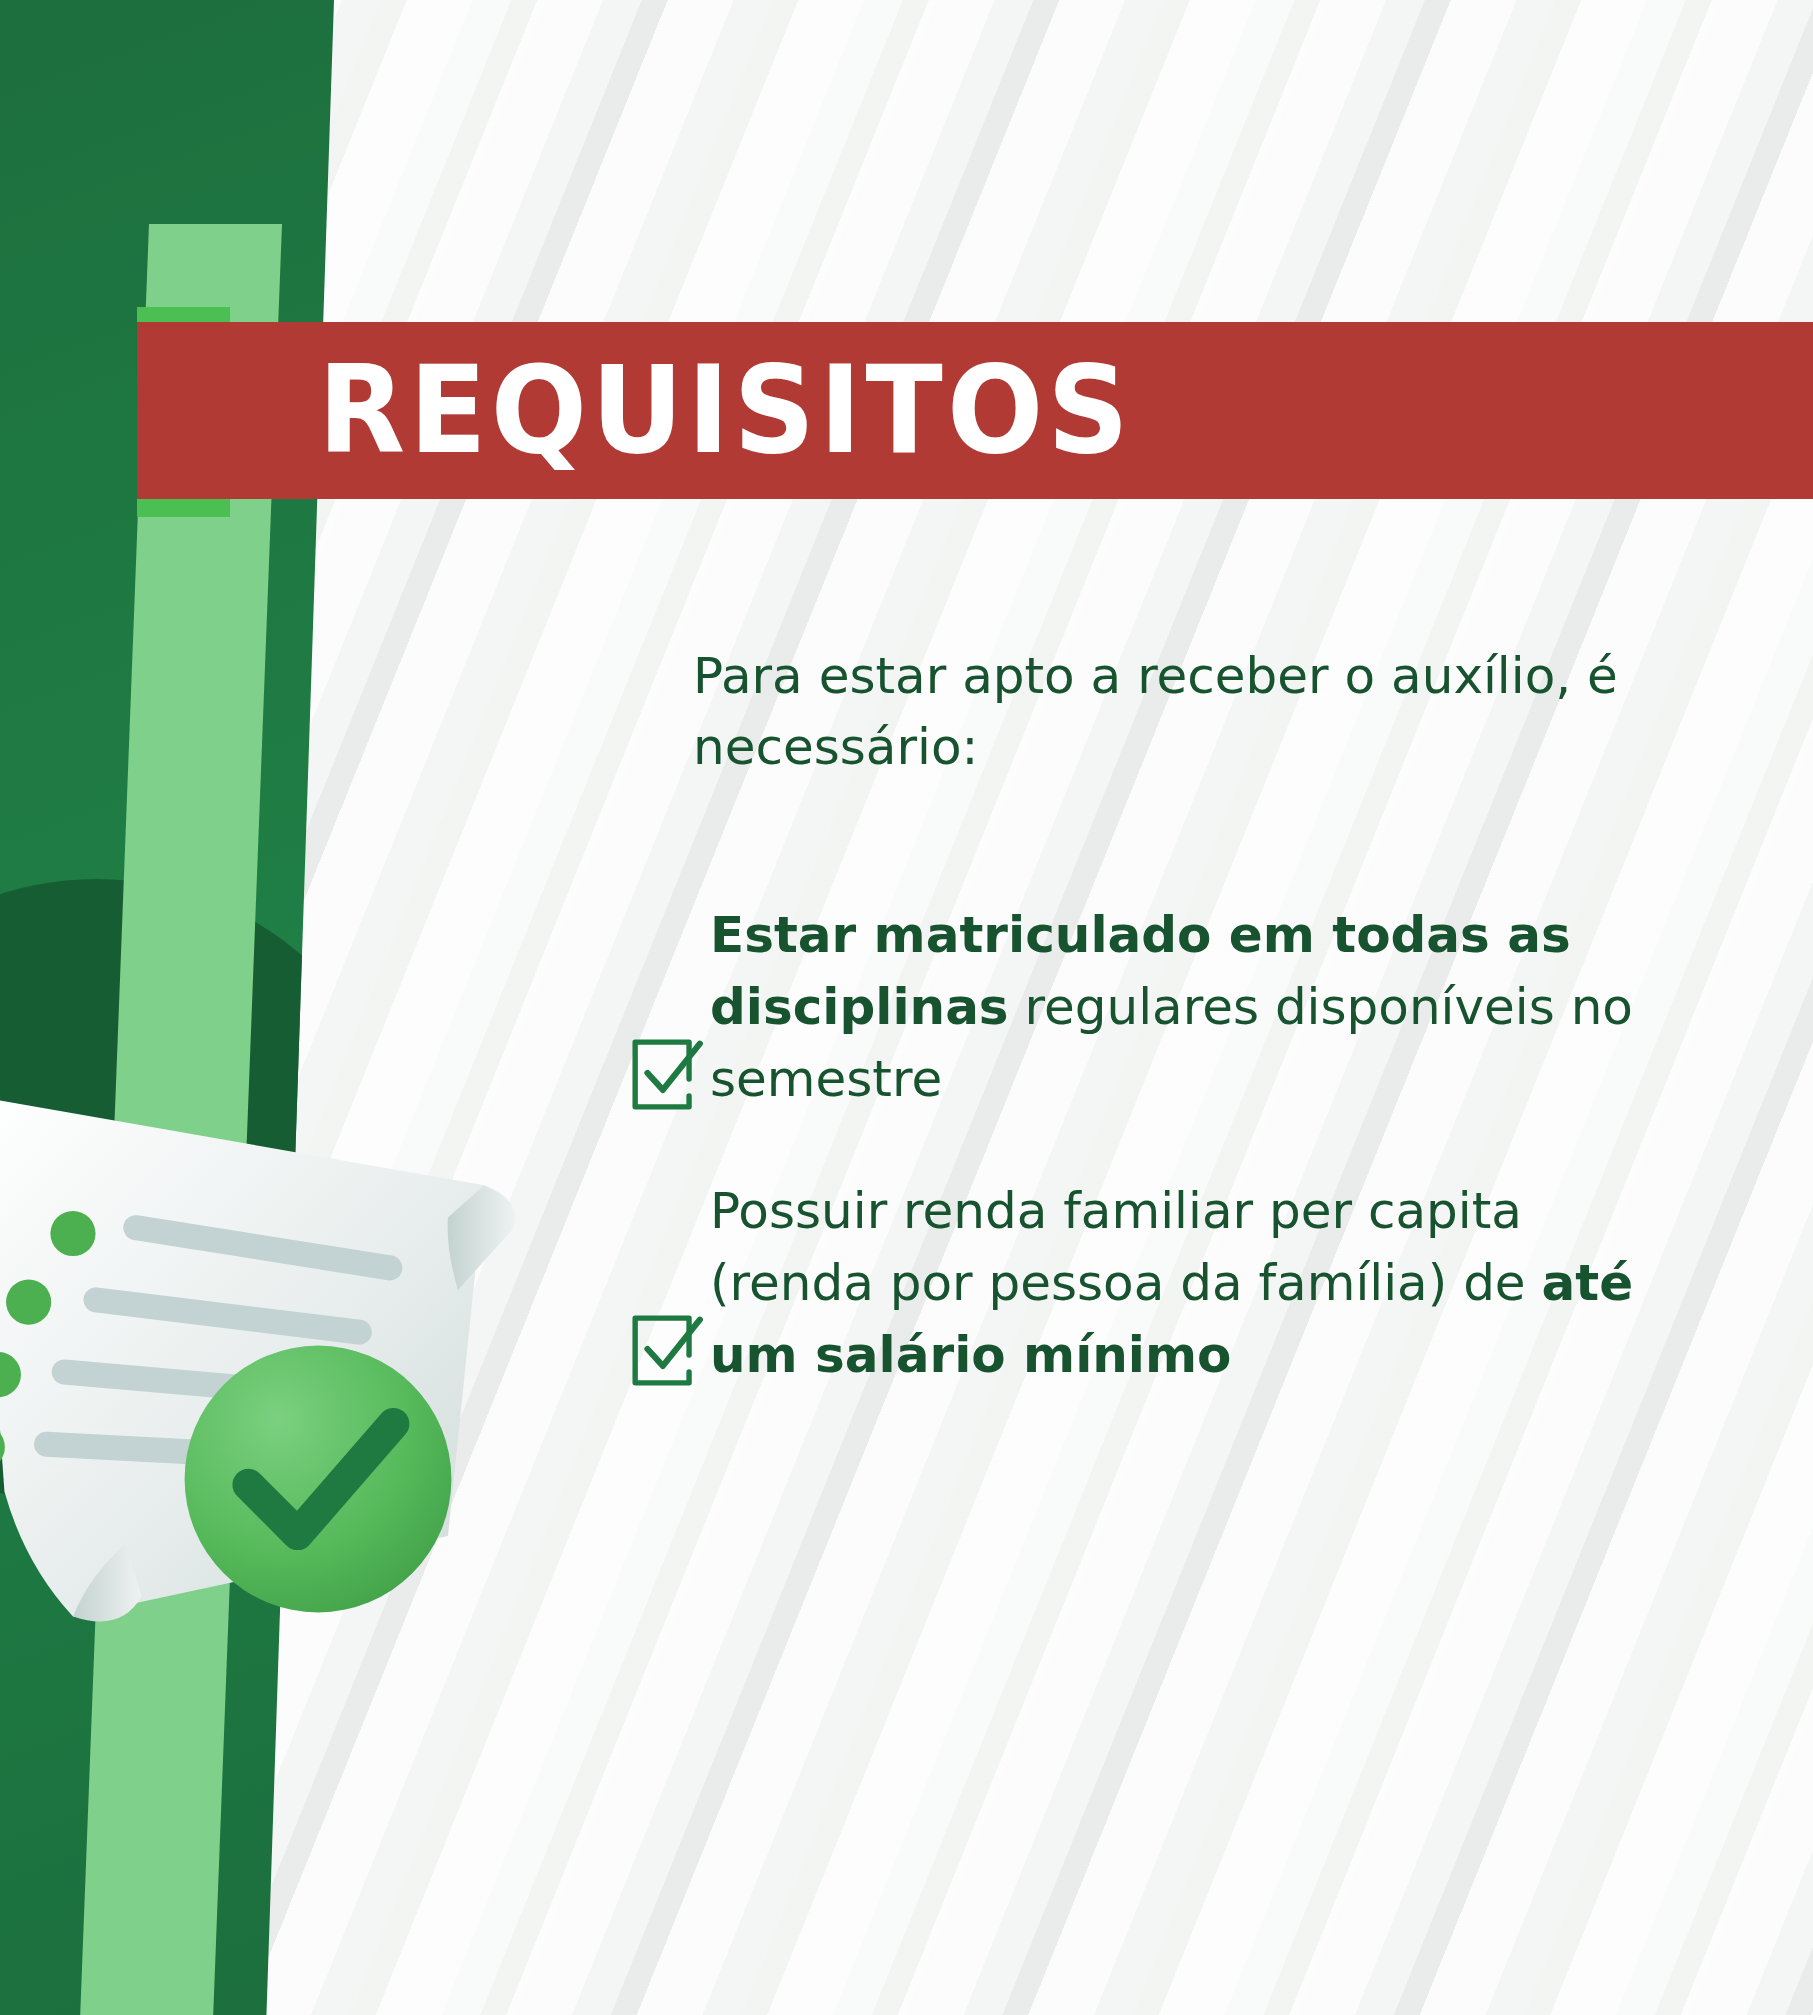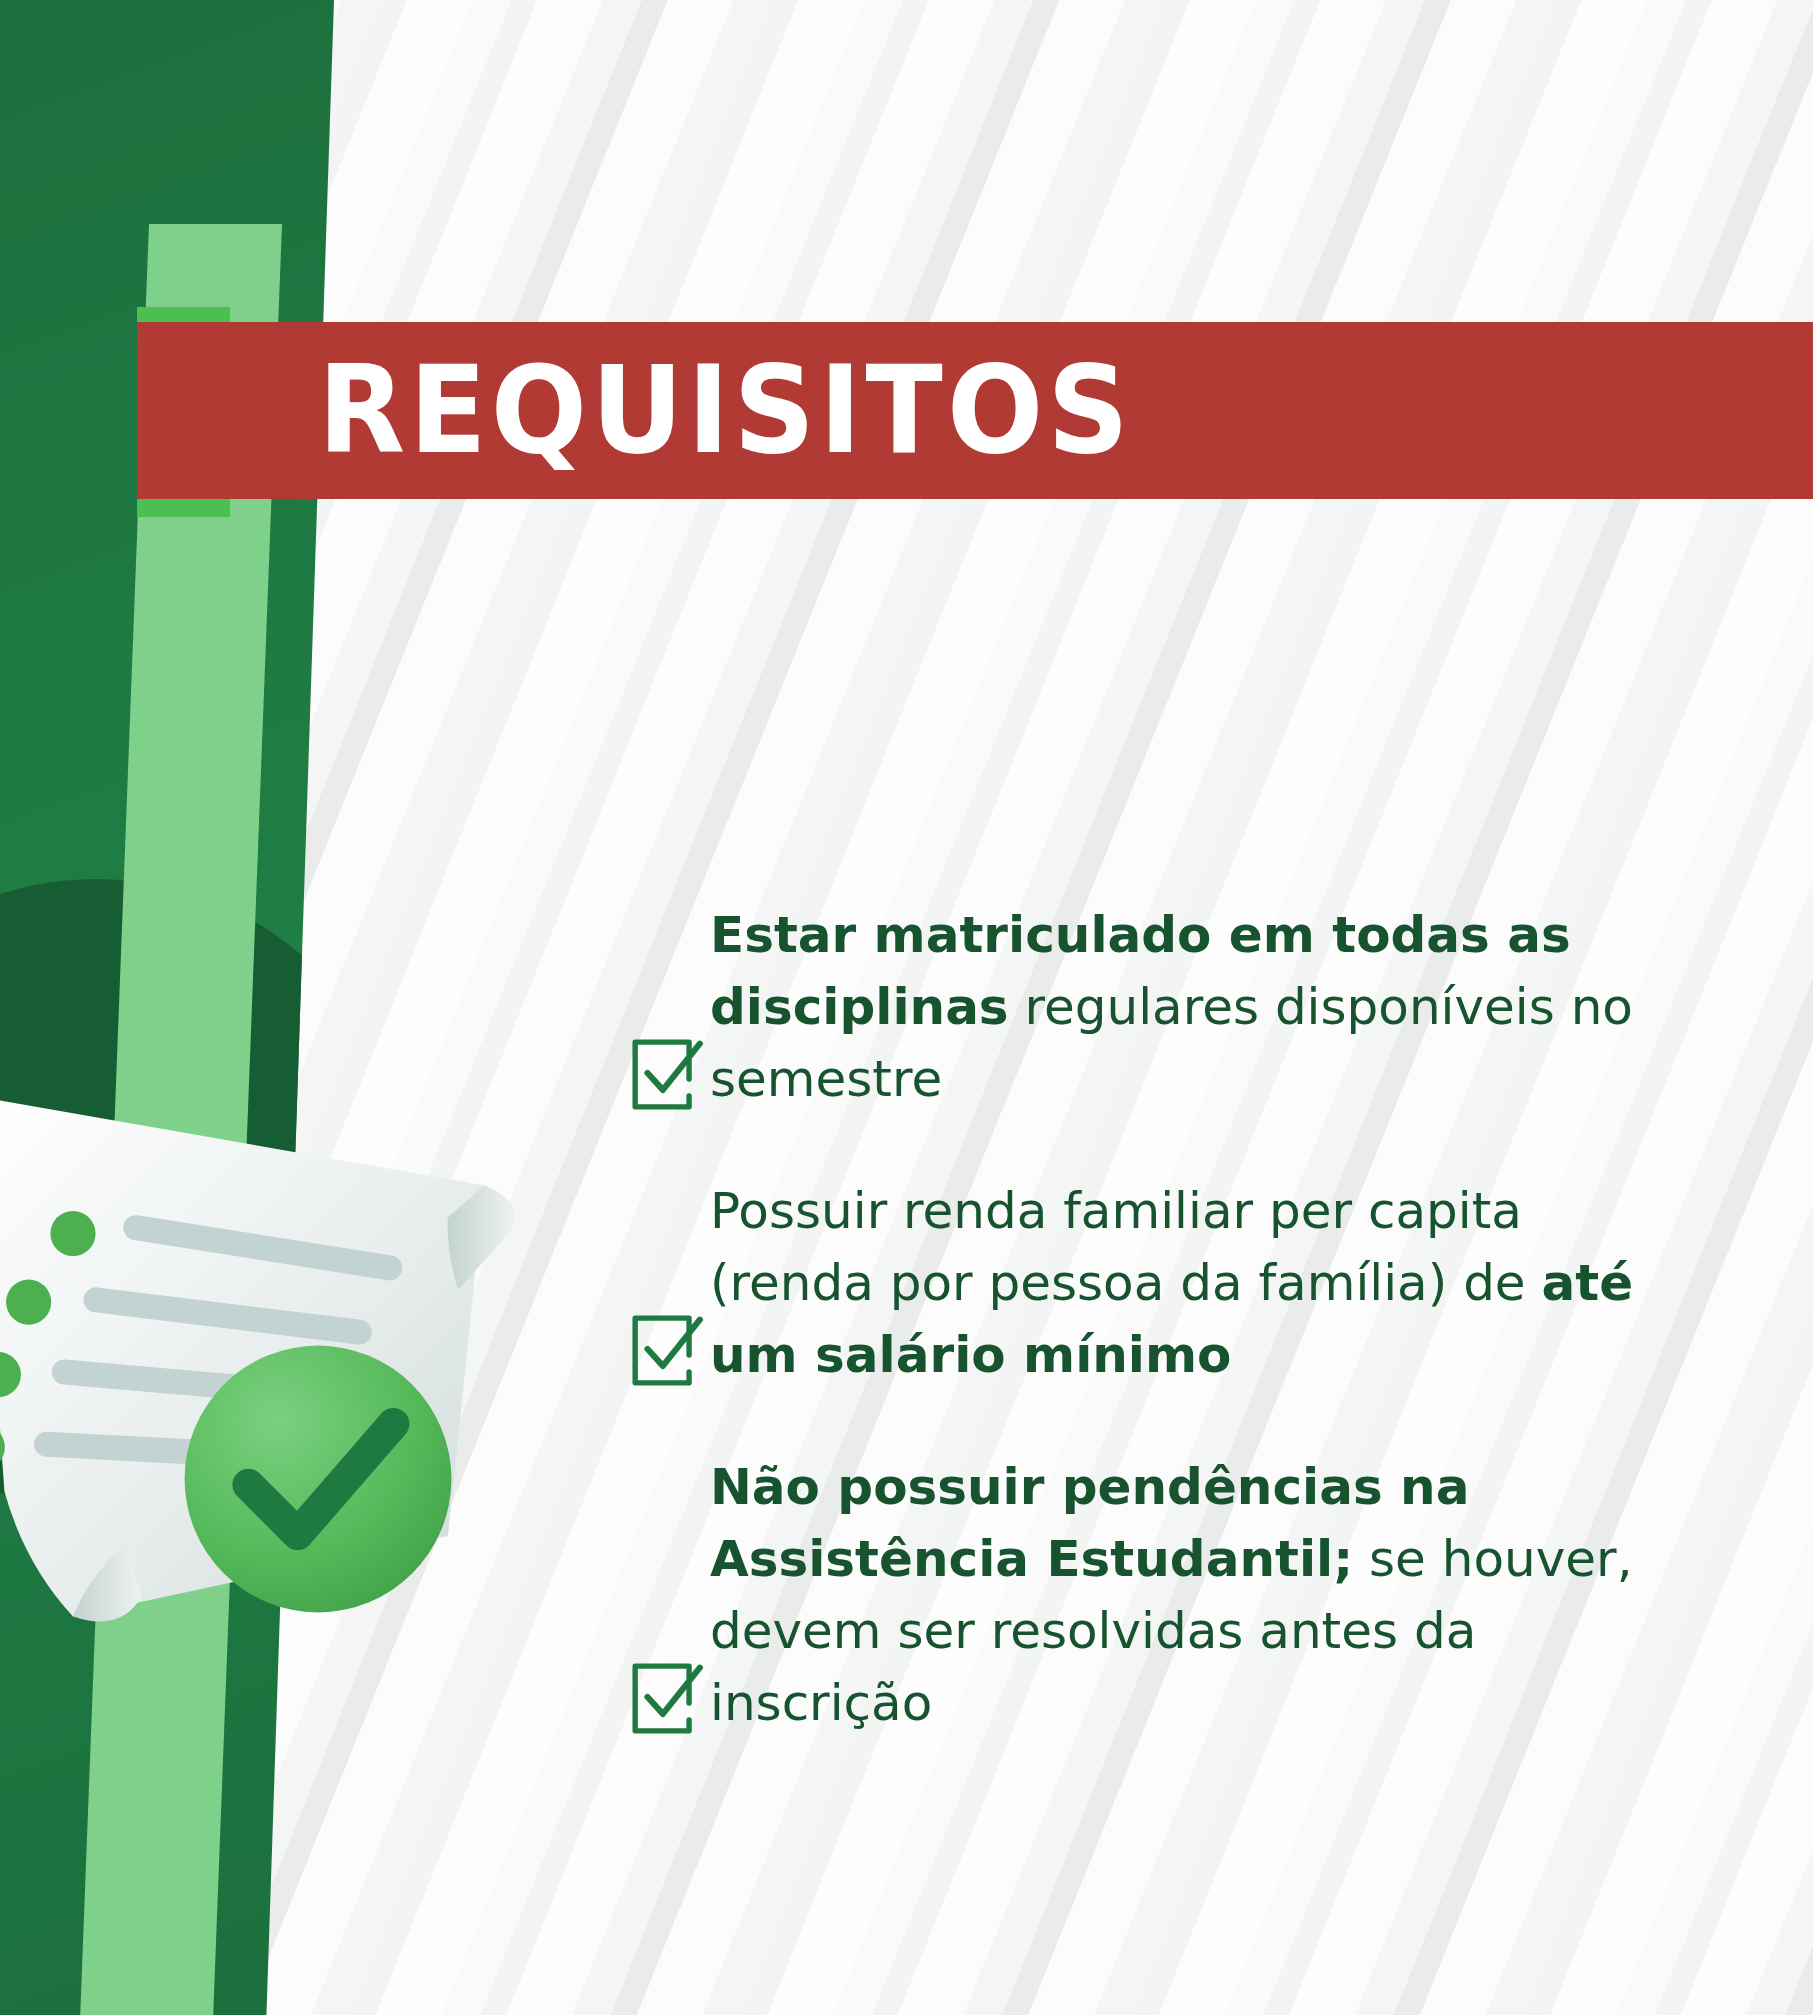--- a/index.html
+++ b/index.html
@@ -197,20 +197,21 @@
 
   <div class="green-dark">
     <div class="green-dark-circle"></div>
   </div>
   <div class="green-light"></div>
 
   <div class="title-accent"></div>
   <div class="title-band"></div>
   <div class="title-text">REQUISITOS</div>
 
+  <div class="intro">Para estar apto a receber o auxílio, é necessário:</div>
 
   <div class="req-list">
 
     <div class="req-item">
       <div class="req-check">
         <svg width="77" height="77" viewBox="0 0 100 100">
           <path d="M8 8 H78 V56 M8 8 V92 H78 V78" fill="none" stroke="#1f7a42" stroke-width="7" stroke-linecap="round" stroke-linejoin="round"></path>
           <path d="M24 48 L44 70 L92 10" fill="none" stroke="#1f7a42" stroke-width="8" stroke-linecap="round" stroke-linejoin="round"></path>
         </svg>
       </div>
@@ -224,31 +225,20 @@
         <svg width="77" height="77" viewBox="0 0 100 100">
           <path d="M8 8 H78 V56 M8 8 V92 H78 V78" fill="none" stroke="#1f7a42" stroke-width="7" stroke-linecap="round" stroke-linejoin="round"></path>
           <path d="M24 48 L44 70 L92 10" fill="none" stroke="#1f7a42" stroke-width="8" stroke-linecap="round" stroke-linejoin="round"></path>
         </svg>
       </div>
       <div class="req-text">
         <span>Possuir renda familiar per capita (renda por pessoa da família) de </span><b>até um salário mínimo</b>
       </div>
     </div>
 
-    <div class="req-item">
-      <div class="req-check">
-        <svg width="77" height="77" viewBox="0 0 100 100">
-          <path d="M8 8 H78 V56 M8 8 V92 H78 V78" fill="none" stroke="#1f7a42" stroke-width="7" stroke-linecap="round" stroke-linejoin="round"></path>
-          <path d="M24 48 L44 70 L92 10" fill="none" stroke="#1f7a42" stroke-width="8" stroke-linecap="round" stroke-linejoin="round"></path>
-        </svg>
-      </div>
-      <div class="req-text">
-        <b>Não possuir pendências na Assistência Estudantil;</b><span> se houver, devem ser resolvidas antes da inscrição</span>
-      </div>
-    </div>
 
   </div>
 
   <div class="doc-illustration">
     <svg width="629" height="637" viewBox="0 0 1560 1580">
       <defs>
         <linearGradient id="paperGrad" x1="0" y1="0" x2="1" y2="1">
           <stop offset="0%" stop-color="#ffffff"></stop>
           <stop offset="55%" stop-color="#e8eeed"></stop>
           <stop offset="100%" stop-color="#cfdbd9"></stop>

